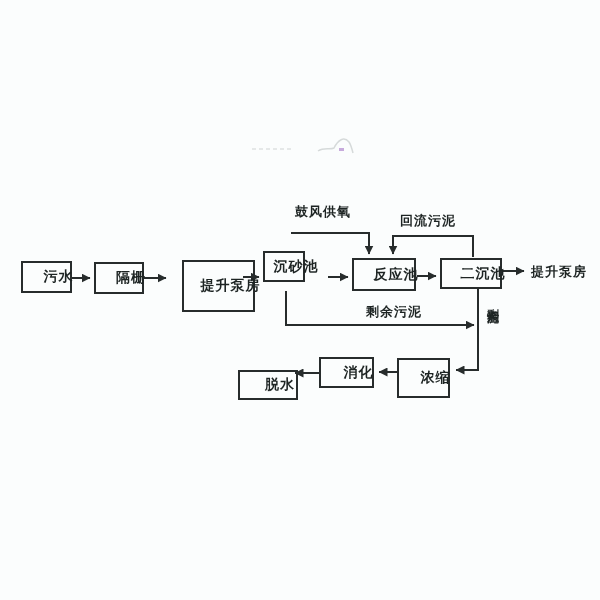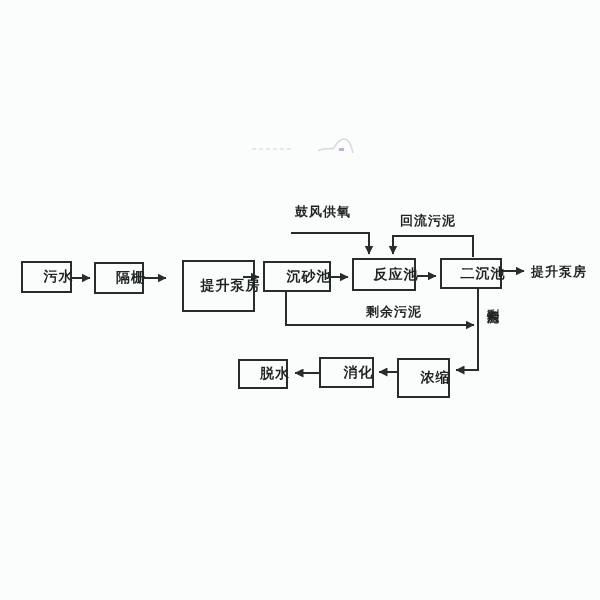--- a/index.html
+++ b/index.html
@@ -74,31 +74,31 @@
       <path d="M319,373 H295" marker-end="url(#ah)"></path>
     </g>
   </svg>
 
   <div class="node" style="left:21px;  top:261px; width:51px; height:32px">污水</div>
 
   <div class="node" style="left:94px;  top:262px; width:50px; height:32px">隔栅</div>
 
   <div class="node" style="left:182px; top:260px; width:73px; height:52px">提升泵房</div>
 
-  <div class="node" style="left:263px; top:261px; width:68px; height:31px">沉砂池</div>
+  <div class="node" style="left:263px; top:251px; width:42px; height:31px">沉砂池</div>
 
   <div class="node" style="left:352px; top:258px; width:64px; height:33px">反应池</div>
 
   <div class="node" style="left:440px; top:258px; width:62px; height:31px">二沉池</div>
 
   <div class="node" style="left:397px; top:358px; width:53px; height:40px">浓缩</div>
 
   <div class="node" style="left:319px; top:357px; width:55px; height:31px">消化</div>
 
-  <div class="node" style="left:238px; top:359px; width:50px; height:30px">脱水</div>
+  <div class="node" style="left:238px; top:370px; width:60px; height:30px">脱水</div>
 
   <div class="lbl" style="left:295px; top:203px;">鼓风供氧</div>
 
   <div class="lbl" style="left:400px; top:212px;text-align:right;">回流污泥</div>
 
   <div class="lbl" style="left:531px; top:263px;">提升泵房</div>
 
   <div class="lbl" style="left:366px; top:303px;">剩余污泥</div>
 
   <div class="vlbl" style="left:487px; top:299px;">剩余污泥</div>

